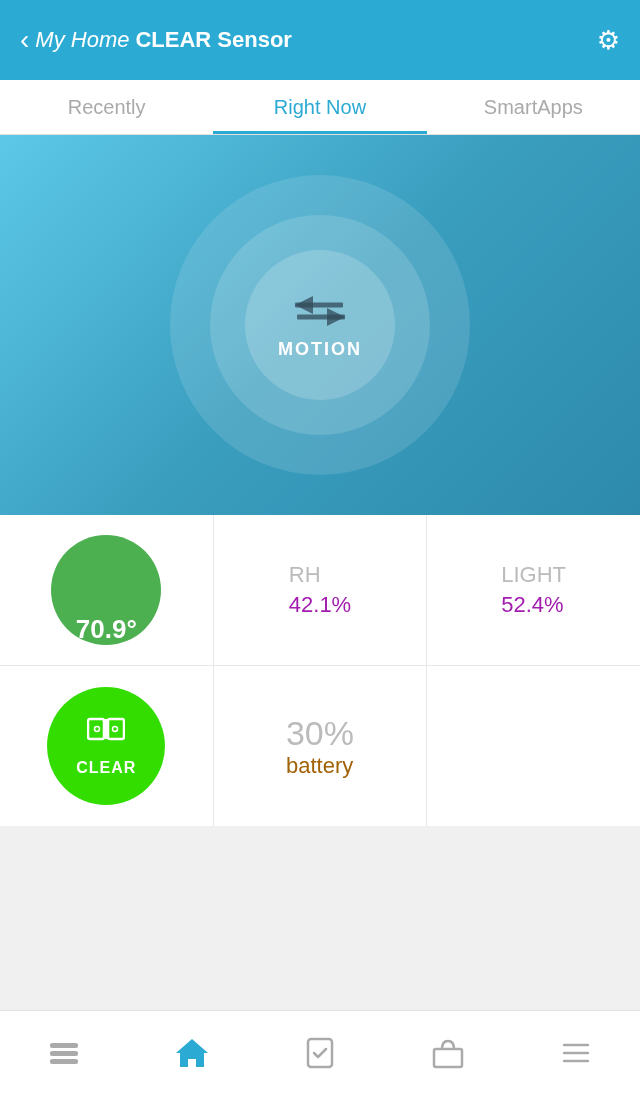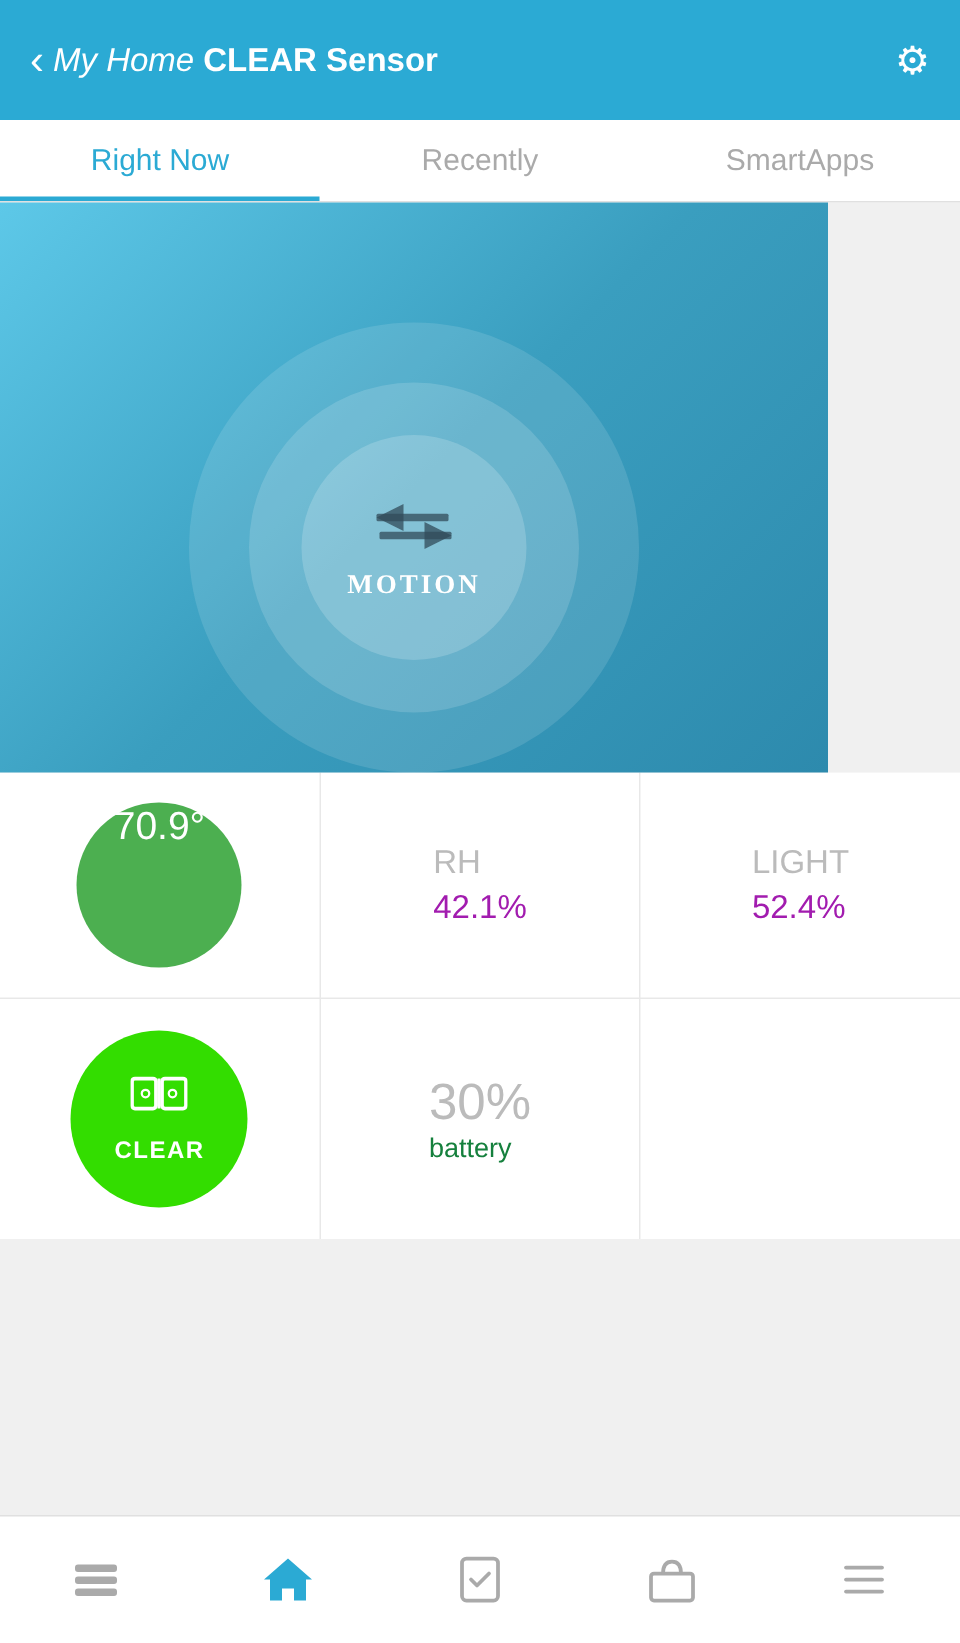--- a/index.html
+++ b/index.html
@@ -67,28 +67,27 @@
       position: absolute;
       bottom: 0;
       left: 0;
       right: 0;
       height: 3px;
       background: #2baad4;
     }
 
     
     .motion-area {
-      width: 552px;
+      width: 640px;
       height: 380px;
       background: linear-gradient(135deg, #5dc8e8 0%, #3a9ebf 50%, #2d8aad 100%);
       display: flex;
-      align-items: flex-end;
+      align-items: center;
       justify-content: center;
       position: relative;
-      font-family: Liberation Serif, serif;
     }
     .motion-circle-outer {
       width: 300px;
       height: 300px;
       border-radius: 50%;
       background: rgba(255,255,255,0.12);
       display: flex;
       align-items: center;
       justify-content: center;
     }
@@ -134,25 +133,25 @@
       justify-content: center;
       padding: 20px 10px;
       min-height: 140px;
     }
     .sensor-circle-temp {
       width: 110px;
       height: 110px;
       border-radius: 50%;
       background: #4caf50;
       display: flex;
-      align-items: flex-start;
+      align-items: flex-end;
       justify-content: center;
       color: white;
       font-size: 26px;
-      font-weight: 400;
+      font-weight: 700;
     }
     .sensor-text {
       display: flex;
       flex-direction: column;
       align-items: flex-start;
       gap: 4px;
     }
     .sensor-label {
       color: #bbb;
       font-size: 22px;
@@ -204,22 +203,22 @@
       display: flex;
       flex-direction: column;
       align-items: flex-start;
     }
     .battery-percent {
       color: #bbb;
       font-size: 34px;
       font-weight: 300;
     }
     .battery-label {
-      color: #15803d;
-      font-size: 18px;
+      color: #a16207;
+      font-size: 22px;
       font-weight: 300;
     }
 
     
     .bottom-nav {
       position: fixed;
       bottom: 0;
       left: 0;
       width: 640px;
       height: 85px;
@@ -267,25 +266,25 @@
   <div class="header">
     <div class="header-left">
       <span class="header-back">‹</span>
       <span class="header-home">My Home</span>
       <span class="header-title">CLEAR Sensor</span>
     </div>
     <span class="header-gear">⚙</span>
   </div>
 
   <div class="tabs">
+    <div class="tab">
+      <span>Recently</span>
+    </div>
     <div class="tab active">
       <span>Right Now</span>
-    </div>
-    <div class="tab">
-      <span>Recently</span>
     </div>
     <div class="tab">
       <span>SmartApps</span>
     </div>
   </div>
 
   <div class="motion-area">
     <div class="motion-circle-outer">
       <div class="motion-circle-mid">
         <div class="motion-circle-inner">

